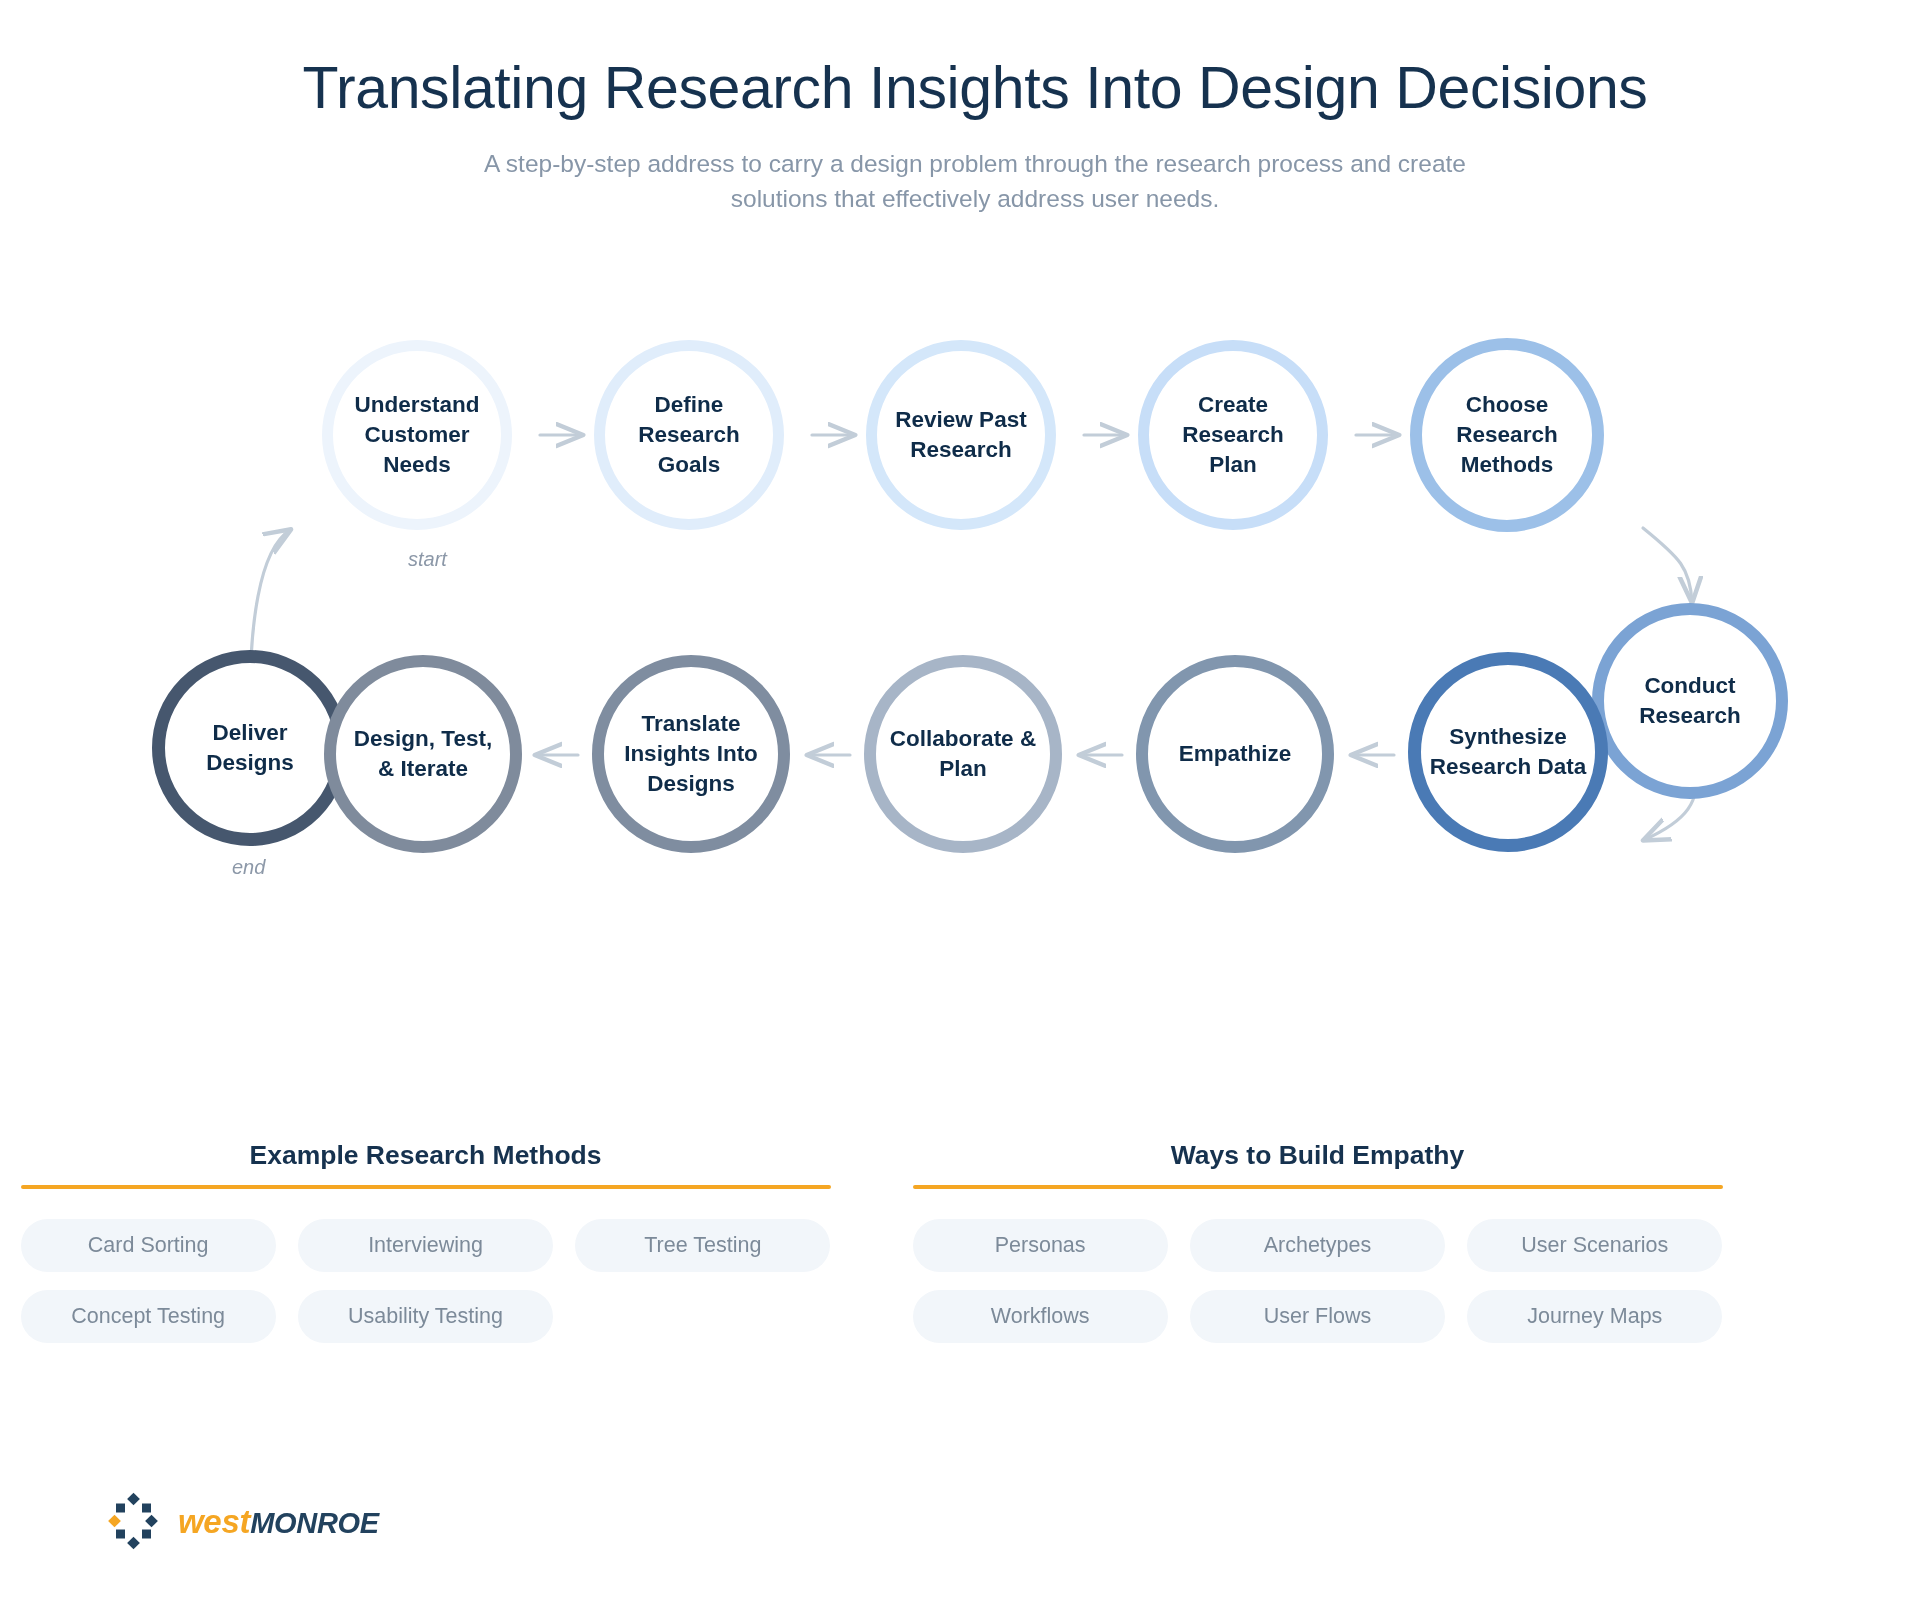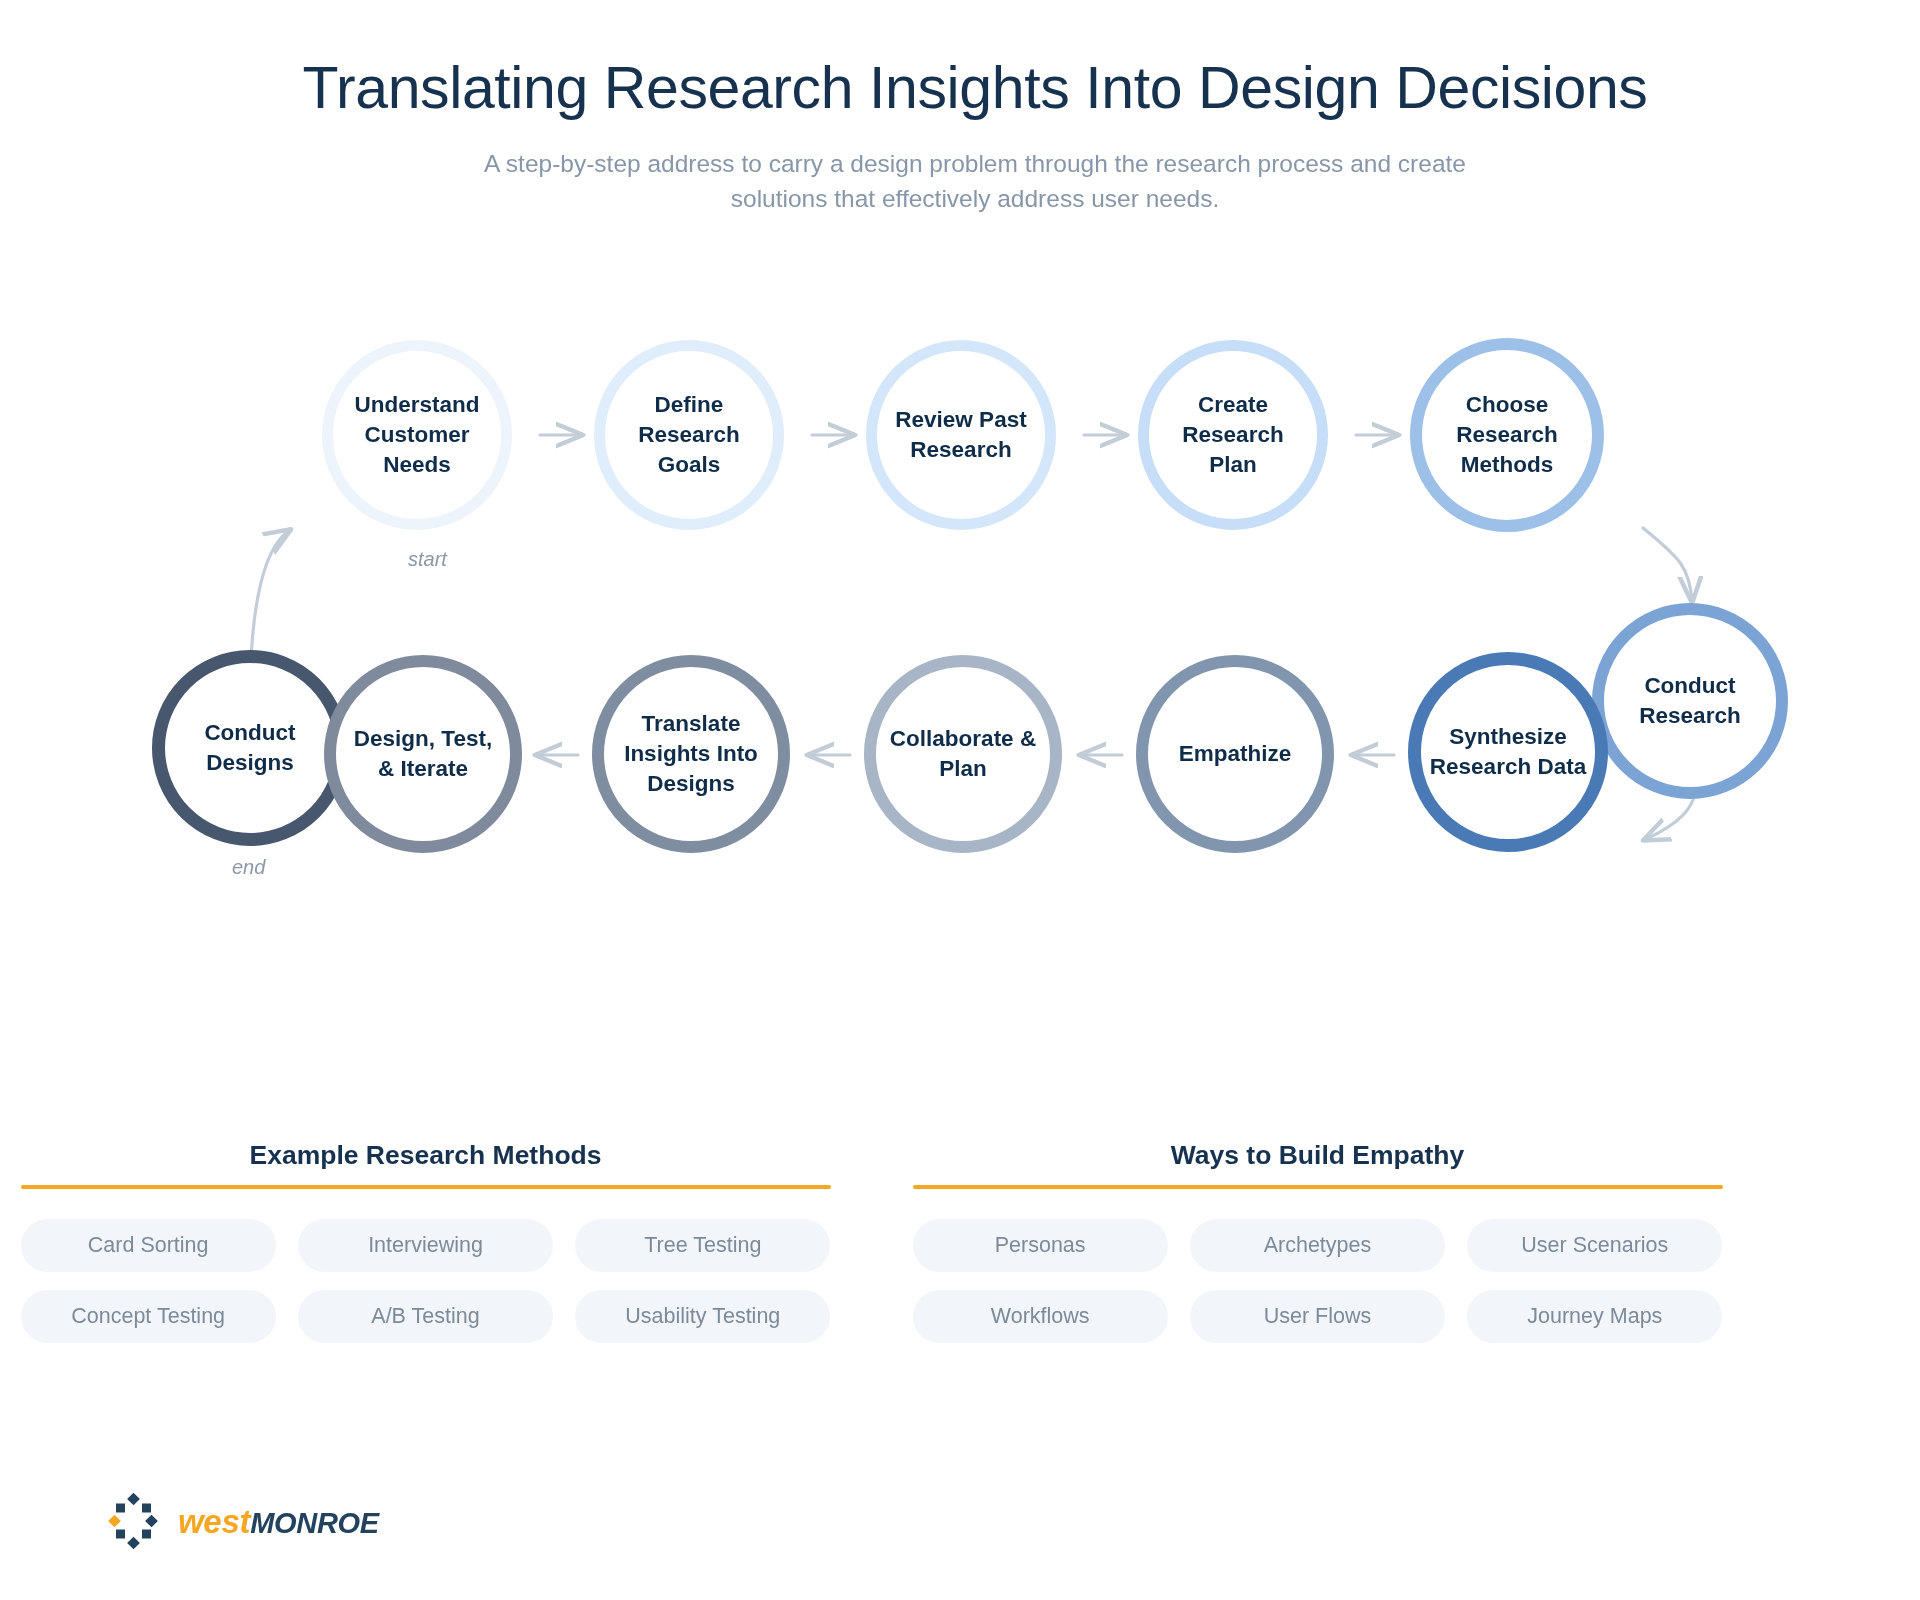--- a/index.html
+++ b/index.html
@@ -196,21 +196,21 @@
   </div>
   <div class="node" style="left:1410px; top:38px; width:194px; height:194px; border:12px solid #9cc0e8;">
     <span class="node-label">Choose Research Methods</span>
   </div>
 
   <div class="node" style="left:1592px; top:303px; width:196px; height:196px; border:12px solid #7ba3d4;">
     <span class="node-label">Conduct Research</span>
   </div>
 
   <div class="node" style="left:152px; top:350px; width:196px; height:196px; border:13px solid #46576e;">
-    <span class="node-label">Conduct Designs</span>
+    <span class="node-label">Deliver Designs</span>
   </div>
 
   <div class="node" style="left:324px; top:355px; width:198px; height:198px; border:12px solid #7f8b9c;">
     <span class="node-label">Design, Test, &amp; Iterate</span>
   </div>
   <div class="node" style="left:592px; top:355px; width:198px; height:198px; border:12px solid #7f8da0;align-items:center;">
     <span class="node-label">Translate Insights Into Designs</span>
   </div>
   <div class="node" style="left:864px; top:355px; width:198px; height:198px; border:12px solid #a7b5c7;">
     <span class="node-label">Collaborate &amp; Plan</span>
@@ -229,21 +229,20 @@
 <div id="panels">
 
   <div class="panel">
     <h2 class="panel-title">Example Research Methods</h2>
     <div class="panel-rule"></div>
     <div class="chips">
       <div class="chip">Card Sorting</div>
       <div class="chip">Interviewing</div>
       <div class="chip">Tree Testing</div>
       <div class="chip">Concept Testing</div>
-      <div class="chip">A/B Testing</div>
       <div class="chip">Usability Testing</div>
     </div>
   </div>
 
   <div class="panel">
     <h2 class="panel-title">Ways to Build Empathy</h2>
     <div class="panel-rule"></div>
     <div class="chips">
       <div class="chip">Personas</div>
       <div class="chip">Archetypes</div>

